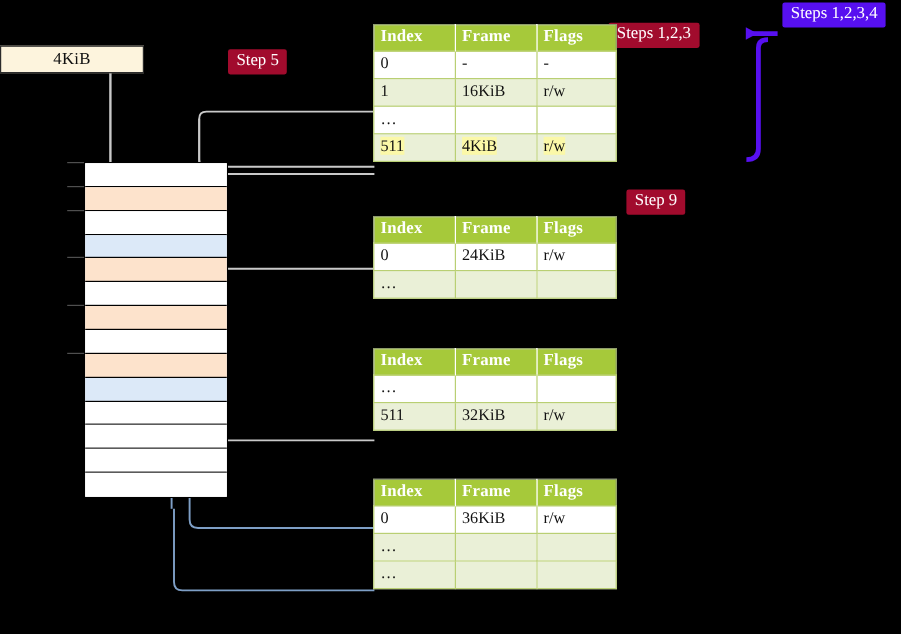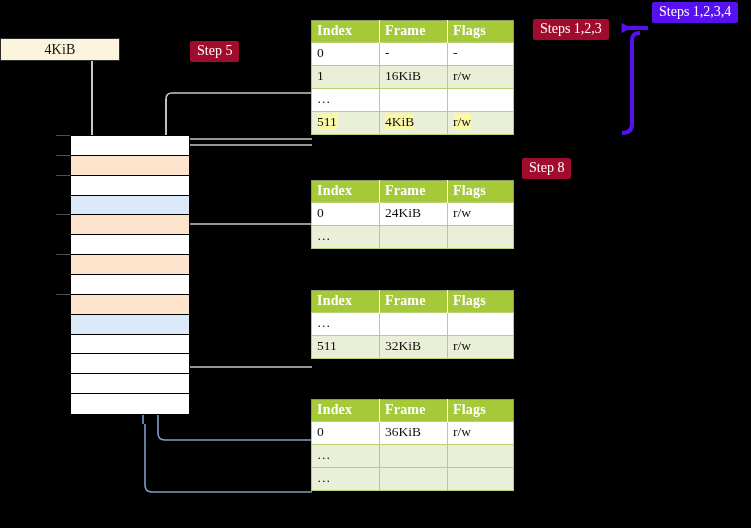--- a/index.html
+++ b/index.html
@@ -190,23 +190,23 @@
   <div id="memticks">
       <div class="memtick" style="position: absolute; top: 135px;"></div>
       <div class="memtick" style="position: absolute; top: 154.857px;"></div>
       <div class="memtick" style="position: absolute; top: 174.714px;"></div>
       <div class="memtick" style="position: absolute; top: 214.429px;"></div>
       <div class="memtick" style="position: absolute; top: 254.143px;"></div>
       <div class="memtick" style="position: absolute; top: 293.857px;"></div>
     </div>
 
   <div class="badge badge-red" style="left:190px; top:41px;">Step 5</div>
-  <div class="badge badge-red" style="left:533px; top:19px;font-family:Liberation Serif, serif;">Steps 1,2,3</div>
+  <div class="badge badge-red" style="left:507px; top:19px;font-family:Liberation Serif, serif;">Steps 1,2,3</div>
   <div class="badge badge-blue" style="left:652px; top:2px;">Steps 1,2,3,4</div>
-  <div class="badge badge-red" style="left:522px; top:158px;">Step 8</div>
+  <div class="badge badge-red" style="left:522px; top:158px;">Step 9</div>
 
   <table class="ptable" style="left:311px; top:20px;" id="tbl0">
     <thead>
       <tr>
         <th class="col-idx">Index</th>
         <th class="col-frm">Frame</th>
         <th class="col-flg">Flags</th>
       </tr>
     </thead>
     <tbody>

